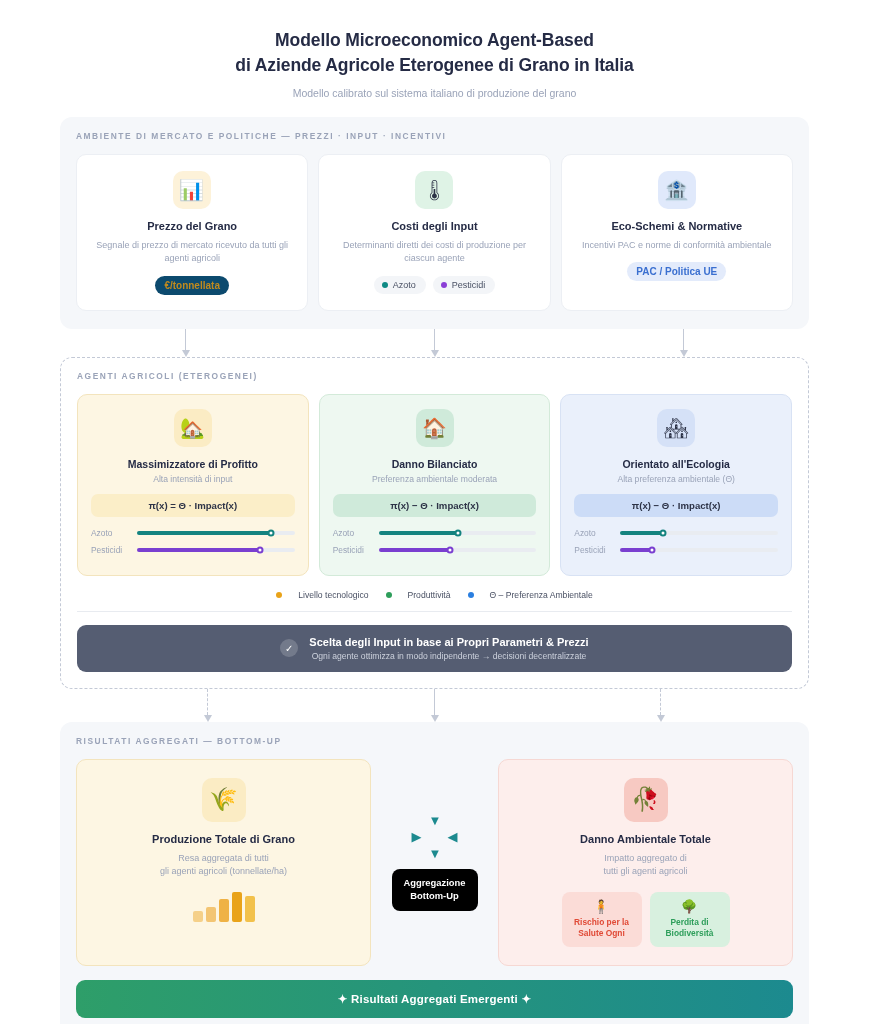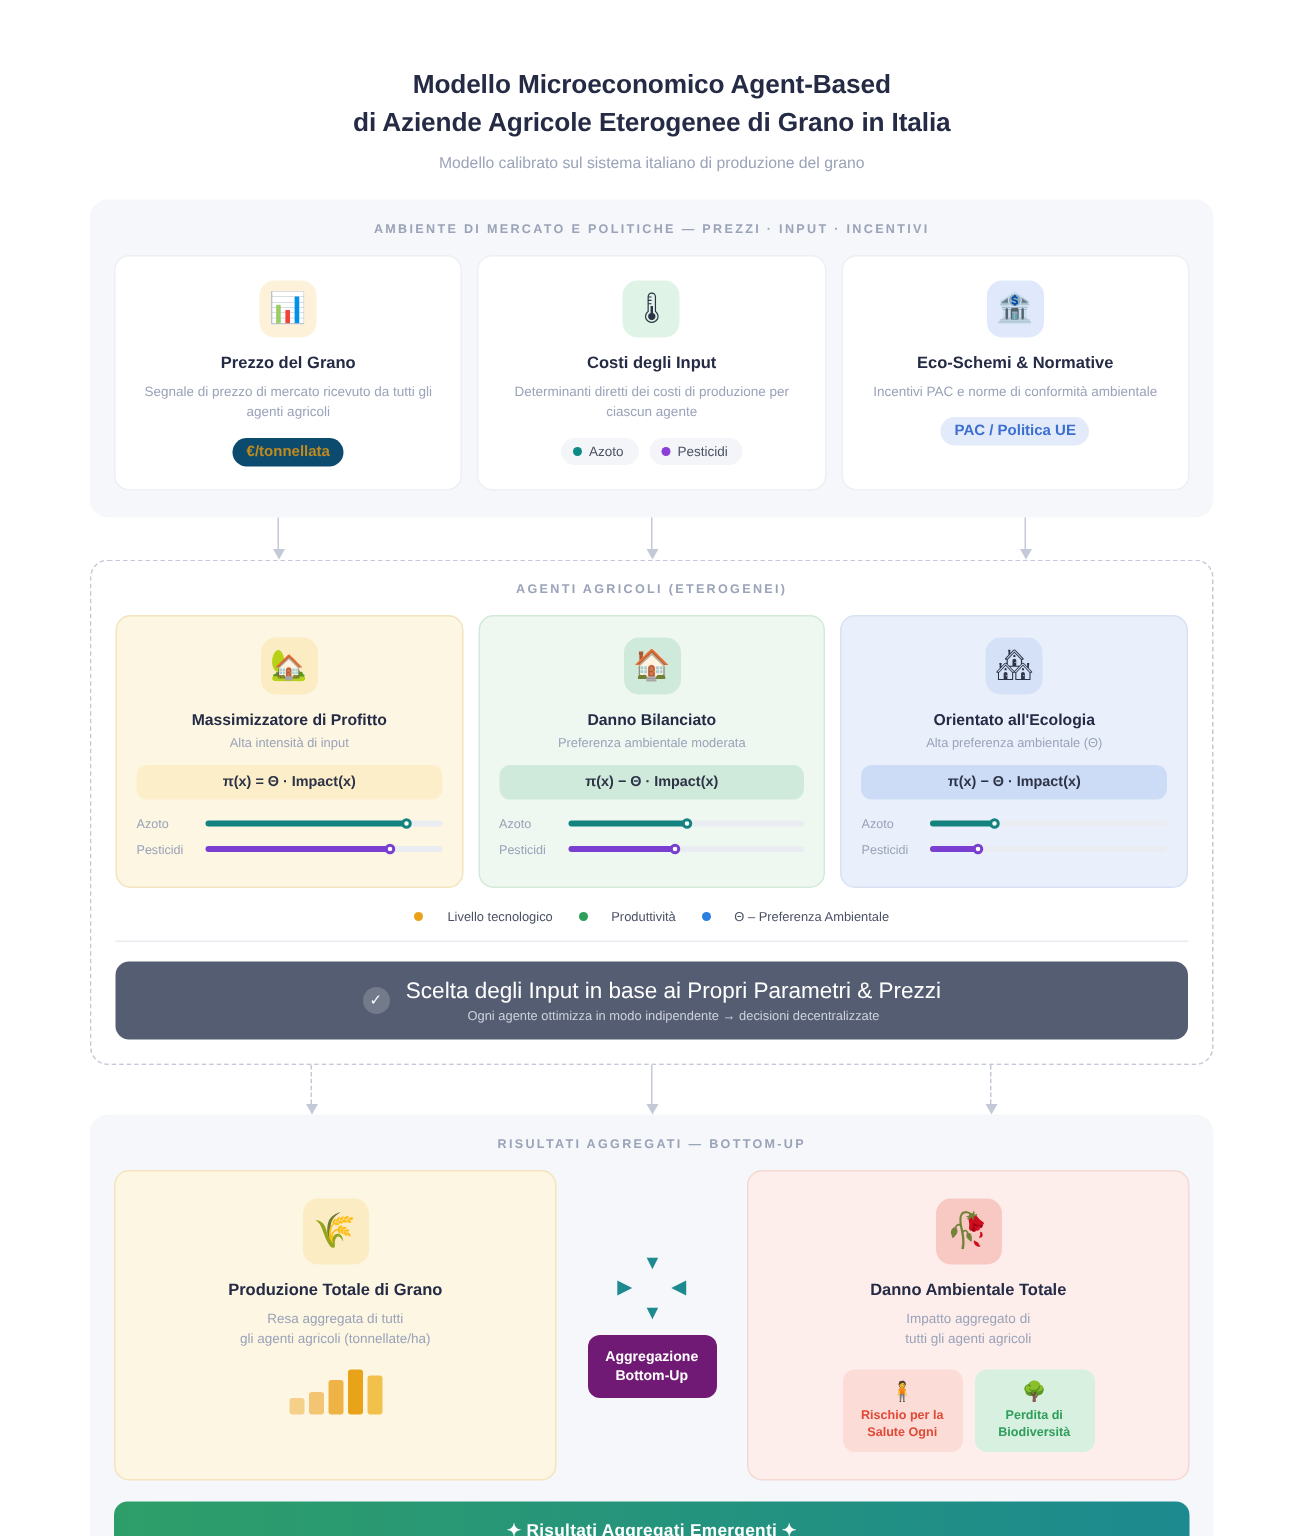--- a/index.html
+++ b/index.html
@@ -6,40 +6,40 @@
   body {
     width: 869px; height: 1024px;
     background: #ffffff;
     font-family: "Liberation Sans", sans-serif;
     color: #2d3347;
     overflow: hidden;
   }
   .page { width: 869px; height: 1024px; padding: 0 60px; }
 
   
-  .header { text-align: center; padding-top: 44px; }
+  .header { text-align: center; padding-top: 28px; }
   .header h1 {
     font-size: 17.5px; font-weight: bold; color: #252b45;
     line-height: 1.42; letter-spacing: -0.1px;
   }
   .header .subtitle {
     margin-top: 9px; font-size: 10.5px; color: #9aa3b8; font-weight: normal;
   }
 
   
   .band {
     background: #f5f7fa; border-radius: 12px;
     margin-top: 18px; padding: 14px 16px 18px;
   }
   .band.dashed {
     background: transparent; border: 1.4px dashed #c3c9d6;
     padding: 13px 16px 16px;
   }
   .band-title {
-    text-align: center; font-size: 8.4px; font-weight: bold;
+    text-align: left; font-size: 8.4px; font-weight: bold;
     letter-spacing: 1.55px; color: #9aa3b8; margin-bottom: 13px;
   }
 
   
   .row { display: flex; gap: 10px; }
   .card {
     flex: 1; background: #ffffff; border: 1px solid #eceff4;
     border-radius: 10px; padding: 16px 14px 15px;
     display: flex; flex-direction: column; align-items: center;
     text-align: center;
@@ -115,40 +115,40 @@
   .decision {
     margin-top: 13px; background: #555d72; border-radius: 9px;
     padding: 11px 16px; display: flex; align-items: center; justify-content: center; gap: 11px;
   }
   .check {
     width: 18px; height: 18px; border-radius: 50%; flex: none;
     background: rgba(255,255,255,0.18); color: #ffffff;
     display: flex; align-items: center; justify-content: center; font-size: 10px;
   }
   .decision-txt { text-align: center; }
-  .decision-title { font-size: 15px; font-weight: normal; color: #ffffff; }
+  .decision-title { font-size: 11px; font-weight: bold; color: #ffffff; }
   .decision-sub { font-size: 8.6px; color: #ccd1dc; margin-top: 3px; }
 
   
   .results-row { display: flex; gap: 10px; align-items: stretch; }
   .result-card {
     width: 295px; border-radius: 10px; padding: 18px 14px;
     display: flex; flex-direction: column; align-items: center; text-align: center;
   }
   .bars { display: flex; align-items: flex-end; gap: 3px; height: 30px; margin-top: 13px; }
   .bar { width: 10px; border-radius: 2px; }
 
   .agg-col {
     flex: 1; display: flex; flex-direction: column;
     align-items: center; justify-content: center; gap: 9px;
   }
   .agg-arrows { position: relative; width: 46px; height: 46px; }
   .agg-arrows span { position: absolute; font-size: 13px; color: #1c8a8f; line-height: 1; }
   .agg-badge {
-    background: #701a75; color: #ffffff; border-radius: 8px;
+    background: #000000; color: #ffffff; border-radius: 8px;
     padding: 8px 12px; font-size: 9.4px; font-weight: bold;
     text-align: center; line-height: 1.35;
   }
   .sub-pills { display: flex; gap: 8px; margin-top: 13px; }
   .sub-pill {
     border-radius: 8px; padding: 8px 10px; width: 80px;
     display: flex; flex-direction: column; align-items: center; gap: 4px;
   }
   .sub-pill .sp-icon { font-size: 13px; line-height: 1; }
   .sub-pill .sp-label { font-size: 8.4px; font-weight: bold; line-height: 1.35; }

